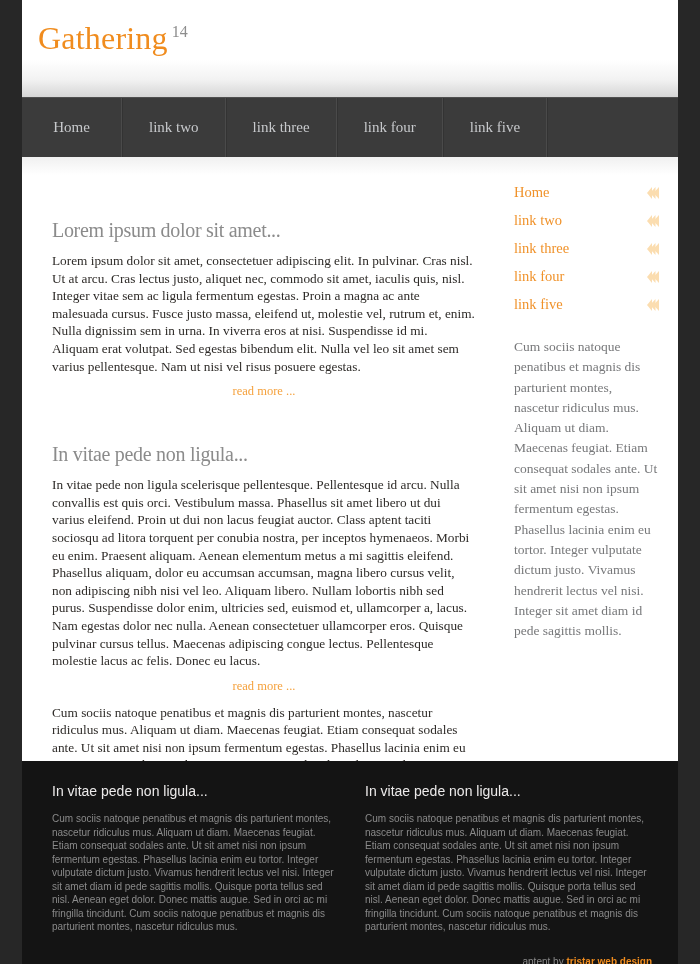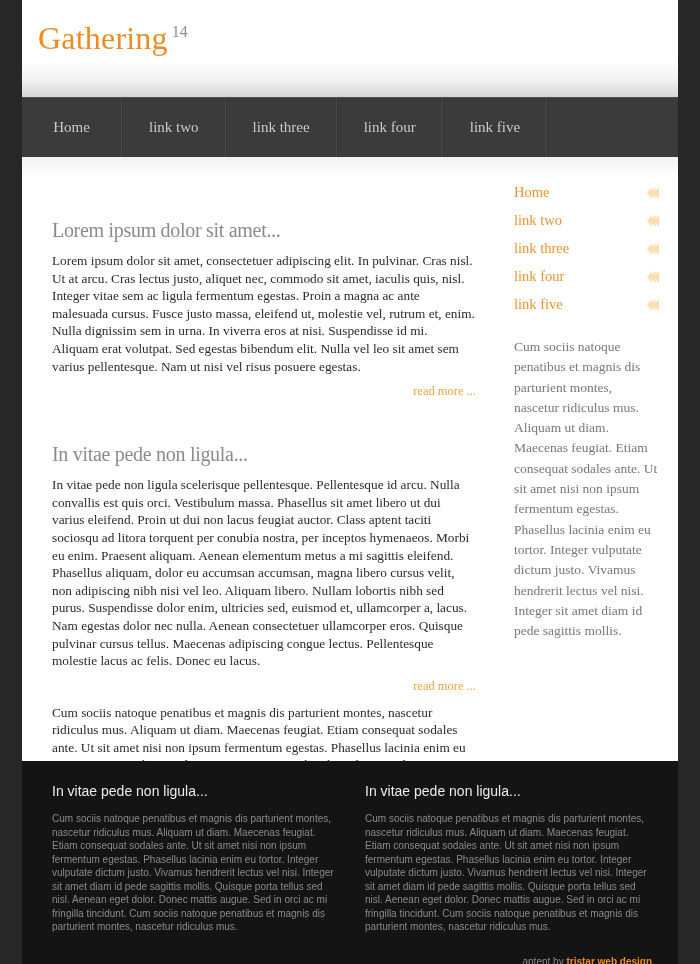--- a/index.html
+++ b/index.html
@@ -92,21 +92,21 @@
     margin-top:44px;
   }
   .sec-body {
     font-size:13.3px;
     line-height:17.6px;
     color:#2e2b28;
     text-align:left;
   }
   .read-more {
     display:block;
-    text-align:right;
+    text-align:center;
     color:#f5a13c;
     font-size:12.5px;
     margin:9px 0 10px 0;
     cursor:pointer;
     text-decoration:none;
   }
 
   
   .sidebar {
     width:178px;

